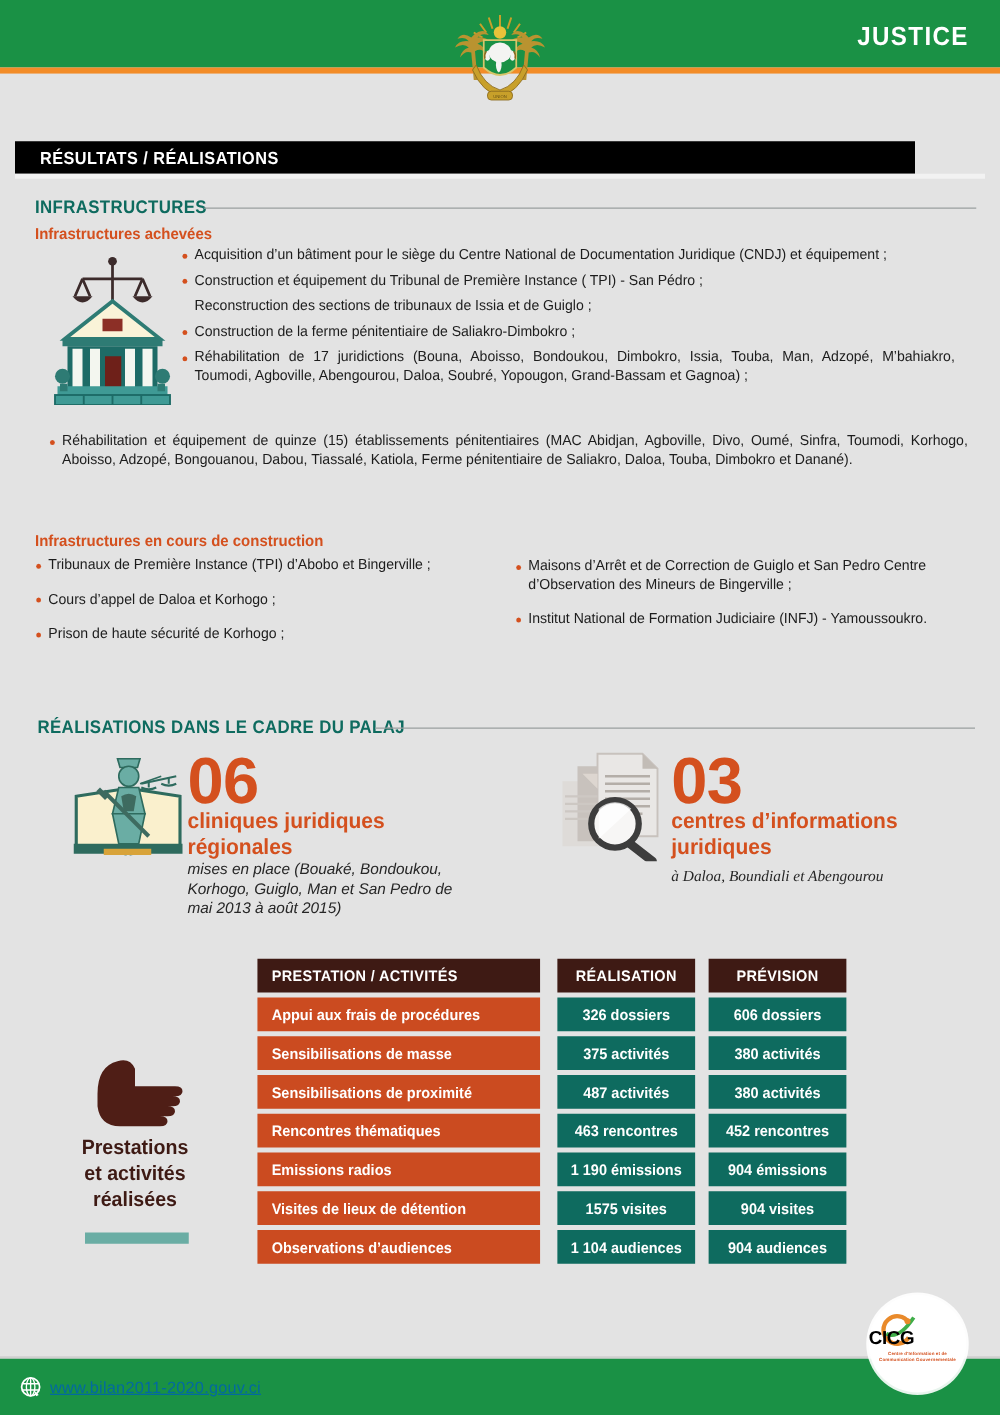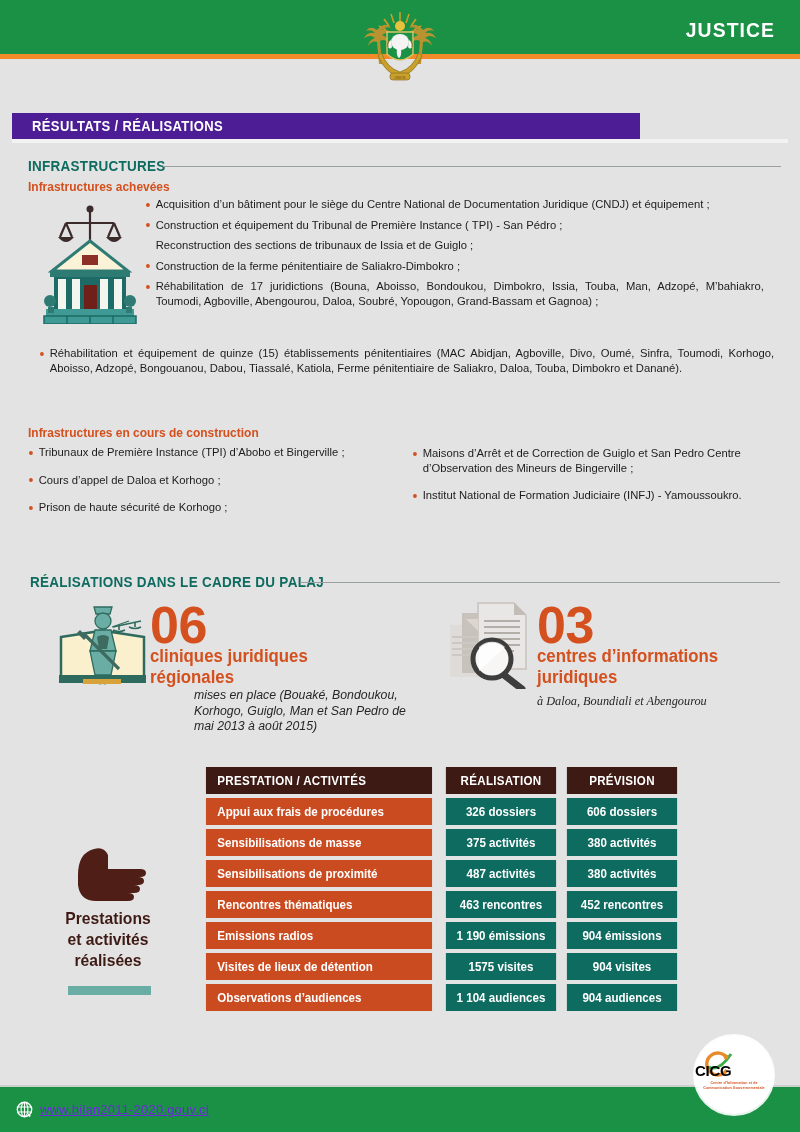--- a/index.html
+++ b/index.html
@@ -29,22 +29,22 @@
     background:#f28c28;
   }
   .hdr-grey {
     position:absolute; left:0; top:59px; width:800px; height:51px;
     background:#e3e3e3;
   }
   
   .coa { position:absolute; left:357px; top:4px; width:86px; height:80px; }
 
   .band-orange {
-    position:absolute; left:12px; top:113px; width:628px; height:26px;
-    background:#4c1d95;
+    position:absolute; left:12px; top:113px; width:720px; height:26px;
+    background:#000000;
   }
   .band-orange span {
     position:absolute; left:20px; top:5px;
     color:#fff; font-size:14px; font-weight:bold; letter-spacing:.4px;
     transform:scaleX(.93); transform-origin:left center;
   }
   .band-white {
     position:absolute; left:12px; top:139px; width:776px; height:4px;
     background:#f2f2f2;
   }
@@ -131,21 +131,21 @@
   .foot-line {
     position:absolute; left:0; top:1085px; width:800px; height:2px;
     background:#cfcfcf;
   }
   .foot-green {
     position:absolute; left:0; top:1087px; width:800px; height:45px;
     background:#1a9145;
   }
   .foot-url {
     position:absolute; left:40px; top:1102px;
-    color:#6d28d9; font-size:13px; letter-spacing:.2px;
+    color:#0369a1; font-size:13px; letter-spacing:.2px;
   }
   .globe { position:absolute; left:16px; top:1101px; width:17px; height:17px; }
   .logo-circle {
     position:absolute; left:695px; top:1036px; width:78px; height:78px;
     border-radius:50%; background:#ffffff;
     box-shadow:0 0 0 2px rgba(255,255,255,.9);
   }
   .logo-txt1 {
     position:absolute; left:695px; top:1062px; width:78px;
     text-align:left; font-size:15px; font-weight:bold; color:#000000;
@@ -283,21 +283,21 @@
       <path d="M66 28 L66 33 M82 25 L82 30"></path>
       <path d="M60 33 q6 3 12 0"></path>
         <path d="M76 30 q6 3 12 0"></path>
     </g>
     <path d="M30 36 L66 72" stroke="#3e6b60" stroke-width="3.2" fill="none"></path>
     <path d="M27 33 L34 40 L31 43 L24 36 Z" fill="#3e6b60"></path>
   </svg>
 
   <div class="stat-num" style="left:150px; top:605px;">06</div>
   <div class="stat-lbl" style="left:150px; top:646px; width:210px;">cliniques juridiques régionales</div>
-  <div class="stat-sub" style="left:150px; top:688px; width:235px;margin-left:44px;">mises en place (Bouaké, Bondoukou, Korhogo, Guiglo, Man et San Pedro de mai 2013 à août 2015)</div>
+  <div class="stat-sub" style="left:150px; top:688px; width:235px;">mises en place (Bouaké, Bondoukou, Korhogo, Guiglo, Man et San Pedro de mai 2013 à août 2015)</div>
 
   <svg class="icon-docs" viewBox="0 0 84 92">
     <rect x="2" y="28" width="34" height="52" fill="#dedbd8"></rect>
     <rect x="14" y="16" width="36" height="60" fill="#c8c2bd"></rect>
     <path d="M30 6 L66 6 L78 18 L78 72 L30 72 Z" fill="#e9e7e5" stroke="#c8c2bd" stroke-width="1.5"></path>
     <path d="M66 6 L66 18 L78 18 Z" fill="#c2bcb6"></path>
     <g stroke="#b4aea8" stroke-width="2">
       <path d="M36 24 L72 24 M36 30 L72 30 M36 36 L72 36 M36 42 L72 42 M36 48 L72 48 M36 54 L66 54"></path>
     </g>
     <g stroke="#cdc8c3" stroke-width="1.8">

